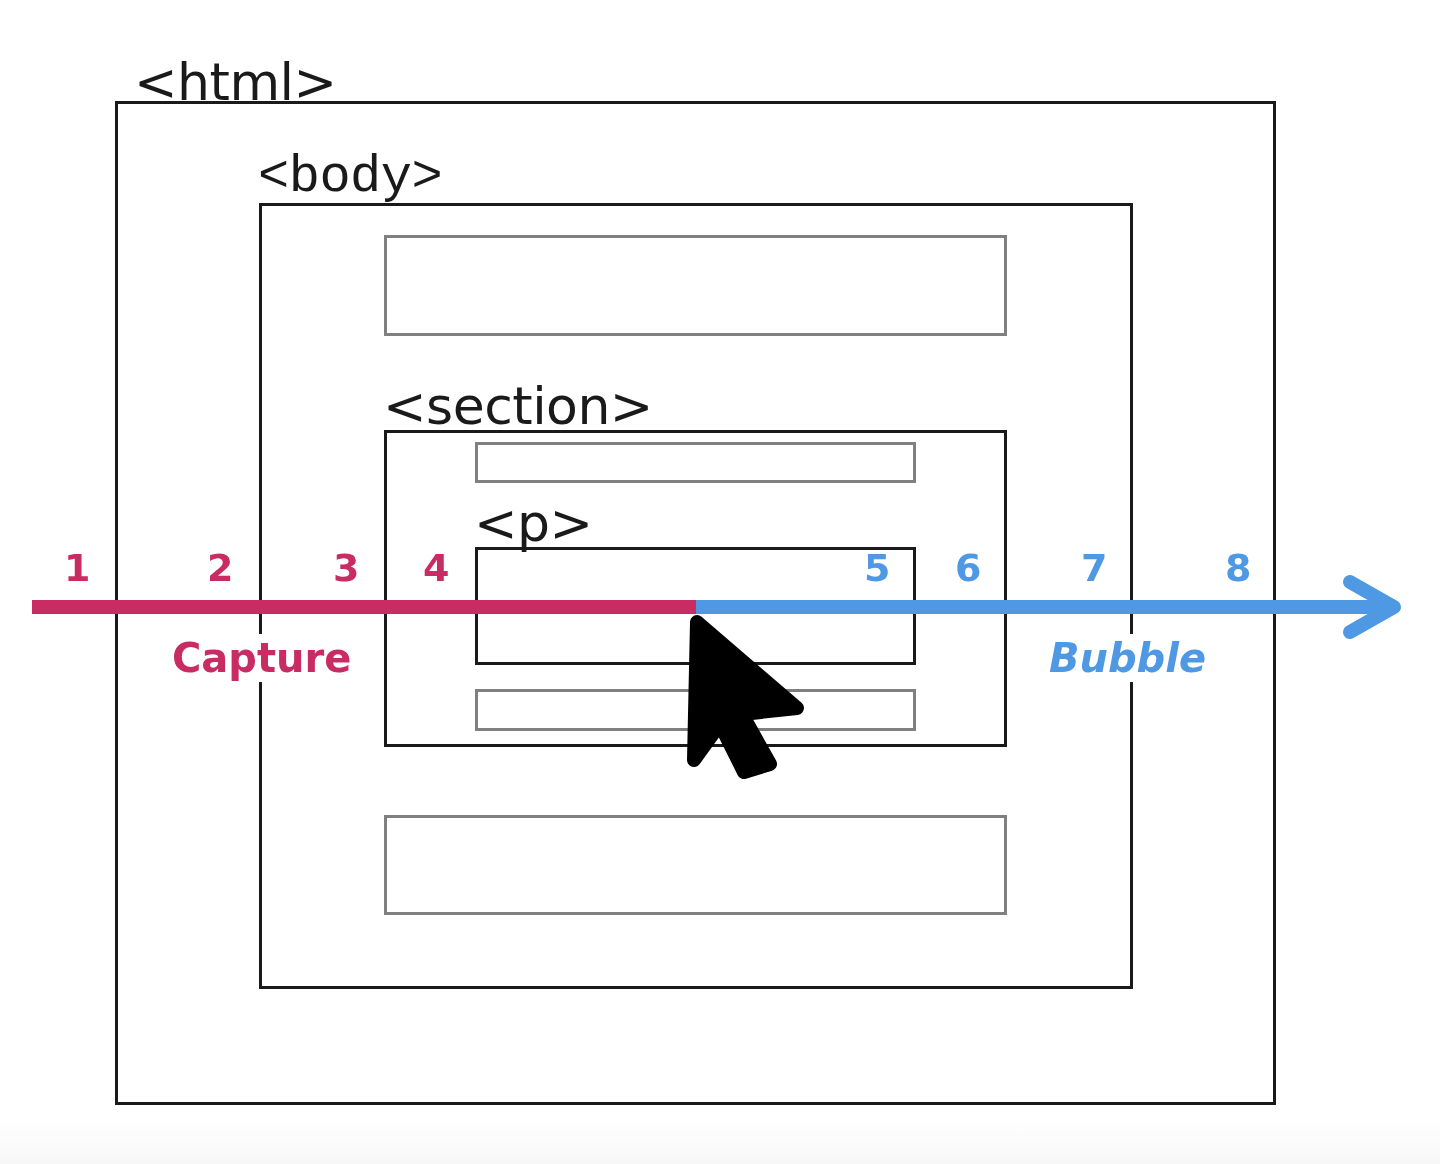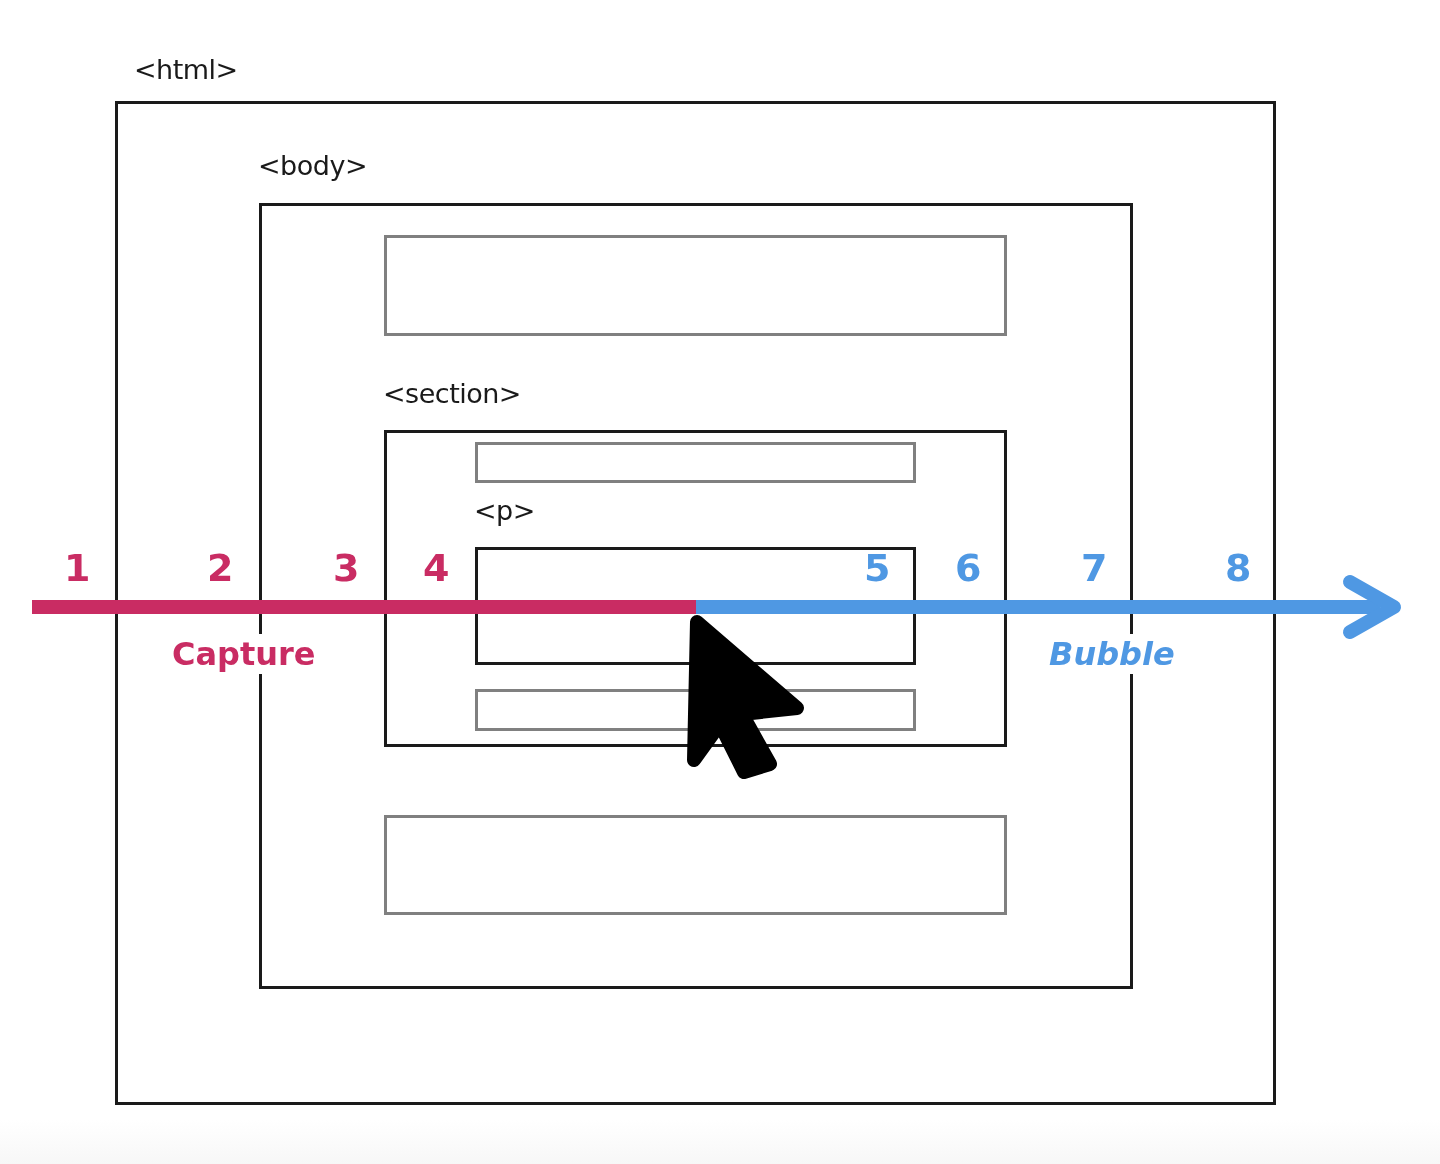--- a/index.html
+++ b/index.html
@@ -5,41 +5,41 @@
     html, body { margin: 0; padding: 0; }
     body {
       width: 1440px; height: 1164px; position: relative; overflow: hidden;
       background: linear-gradient(to bottom, #ffffff 0px, #ffffff 1120px, #f7f7f7 1164px);
       font-family: "DejaVu Sans", sans-serif;
     }
     .box { position: absolute; box-sizing: border-box; }
     .dark { border: 3px solid #1a1a1a; }
     .gray { border: 3px solid #808080; }
     .tag {
-      position: absolute; font-size: 27px; color: #1a1a1a; line-height: 1;
+      position: absolute; font-size: 52px; color: #1a1a1a; line-height: 1;
       font-family: "DejaVu Sans", sans-serif; letter-spacing: -0.5px;
     }
     .num {
       position: absolute; font-size: 38px; font-weight: bold; line-height: 1;
       font-family: "DejaVu Sans", sans-serif;
     }
     .phase {
-      position: absolute; font-size: 32px; font-weight: bold; line-height: 1;
+      position: absolute; font-size: 40px; font-weight: bold; line-height: 1;
       background: #ffffff; padding: 4px 2px;
       font-family: "DejaVu Sans", sans-serif;
     }
     svg.overlay { position: absolute; left: 0; top: 0; }
   </style>
 </head>
 <body>
 
 <div class="tag" style="left:134px; top:56px;">&lt;html&gt;</div>
 <div class="box dark" style="left:115px; top:101px; width:1161px; height:1004px;"></div>
 
-<div class="tag" style="left:258px; top:152px;">&lt;body&gt;</div>
+<div class="tag" style="left:258px; top:152px;font-family:Liberation Mono, monospace;">&lt;body&gt;</div>
 <div class="box dark" style="left:259px; top:203px; width:874px; height:786px;"></div>
 
 <div class="box gray" style="left:384px; top:235px; width:623px; height:101px;"></div>
 <div class="box gray" style="left:384px; top:815px; width:623px; height:100px;"></div>
 
 <div class="tag" style="left:383px; top:380px;text-align:right;">&lt;section&gt;</div>
 <div class="box dark" style="left:384px; top:430px; width:623px; height:317px;"></div>
 
 <div class="box gray" style="left:475px; top:442px; width:441px; height:41px;"></div>
 <div class="box gray" style="left:475px; top:689px; width:441px; height:42px;"></div>

